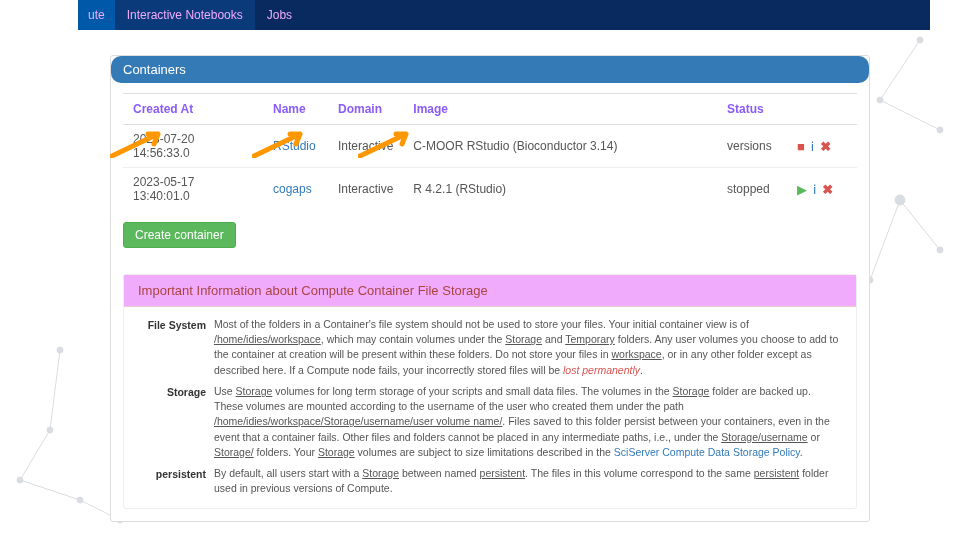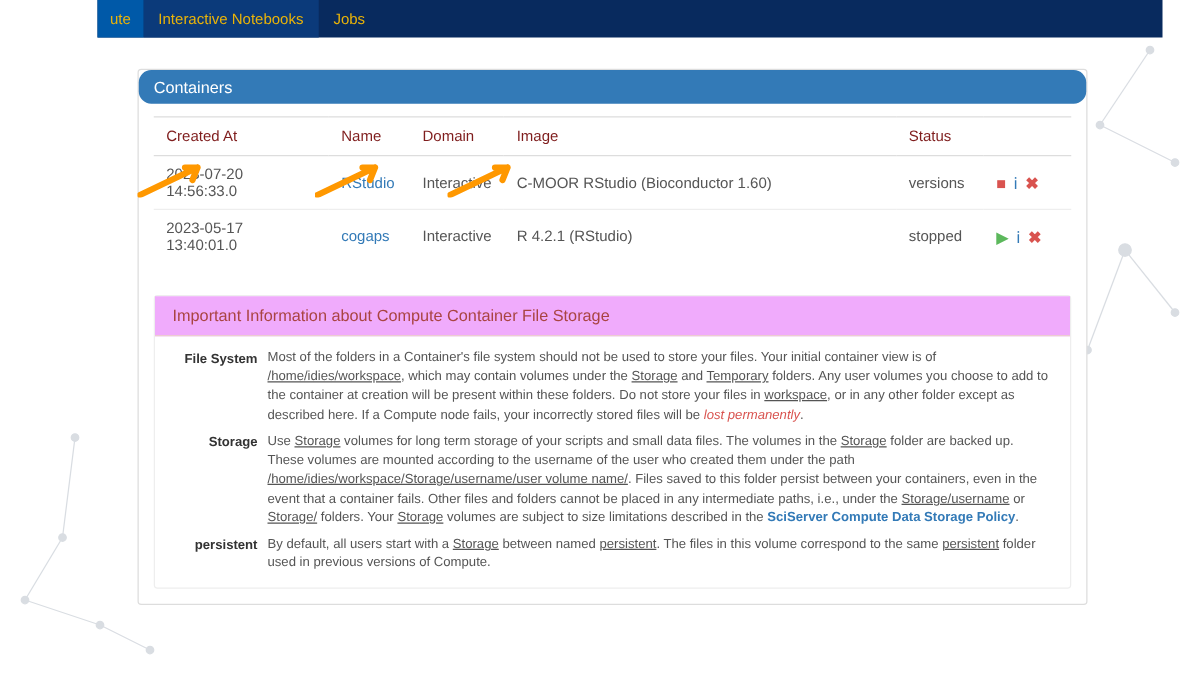--- a/index.html
+++ b/index.html
@@ -18,21 +18,21 @@
     inset: 0;
     z-index: 0;
     pointer-events: none;
   }
   .navbar {
     background: #082a5e;
     height: 30px;
     display: flex;
     align-items: center;
     padding-left: 0;
-    color: #eab308;
+    color: #f0abfc;
     font-size: 12px;
     position: relative;
     z-index: 2;
     margin-left: 78px;
     margin-right: 30px;
   }
   .navbar .brand {
     background: #0059a8;
     height: 30px;
     display: flex;
@@ -70,25 +70,25 @@
   .panel-body {
     padding: 10px 12px 14px;
   }
   table.containers {
     width: 100%;
     border-collapse: collapse;
     font-size: 12px;
   }
   table.containers th {
     text-align: left;
-    font-weight: normal;
+    font-weight: bold;
     padding: 8px 10px;
     border-top: 1px solid #ddd;
     border-bottom: 1px solid #ddd;
-    color: #7f1d1d;
+    color: #8b5cf6;
   }
   table.containers td {
     padding: 7px 10px;
     border-top: 1px solid #eee;
     color: #555;
     vertical-align: middle;
   }
   table.containers td.link a {
     color: #337ab7;
     text-decoration: none;
@@ -136,21 +136,21 @@
     text-align: right;
     color: #333;
     padding-top: 1px;
   }
   .info-body dd {
     margin-left: 76px;
     margin-bottom: 6px;
   }
   .info-body u { text-decoration: underline; }
   .info-body .warn { color: #d9534f; font-style: italic; }
-  .info-body a.link { color: #337ab7; font-weight: bold; text-decoration: none; }
+  .info-body a.link { color: #337ab7; font-weight: normal; text-decoration: none; }
   .arrow {
     position: absolute;
     z-index: 5;
     width: 60px;
     height: 30px;
     pointer-events: none;
   }
 </style>
 </head>
 <body>
@@ -197,34 +197,35 @@
           <th>Image</th>
           <th style="width:70px">Status</th>
           <th style="width:70px"></th>
         </tr>
       </thead>
       <tbody id="rows">
           <tr>
             <td>2023-07-20 14:56:33.0</td>
             <td class="link"><a href="#">RStudio</a></td>
             <td>Interactive</td>
-            <td>C-MOOR RStudio (Bioconductor 1.60)</td>
+            <td>C-MOOR RStudio (Bioconductor 3.14)</td>
             <td>versions</td>
             <td class="actions"><span class="act-stop">■</span><span class="act-info">ℹ</span><span class="act-del">✖</span></td>
           </tr>
           <tr>
             <td>2023-05-17 13:40:01.0</td>
             <td class="link"><a href="#">cogaps</a></td>
             <td>Interactive</td>
             <td>R 4.2.1 (RStudio)</td>
             <td>stopped</td>
             <td class="actions"><span class="act-start">▶</span><span class="act-info">ℹ</span><span class="act-del">✖</span></td>
           </tr>
         </tbody>
     </table>
+    <button class="btn-create">Create container</button>
   </div>
 
   <div class="info-panel">
     <div class="info-heading">Important Information about Compute Container File Storage</div>
     <div class="info-body">
       <dl>
         <dt>File System</dt>
         <dd>
           <span>Most of the folders in a Container's file system should not be used to store your files. Your initial container view is of </span><u>/home/idies/workspace</u><span>, which may contain volumes under the </span><u>Storage</u><span> and </span><u>Temporary</u><span> folders. Any user volumes you choose to add to the container at creation will be present within these folders. Do not store your files in </span><u>workspace</u><span>, or in any other folder except as described here. If a Compute node fails, your incorrectly stored files will be </span><span class="warn">lost permanently</span>.
         </dd>

